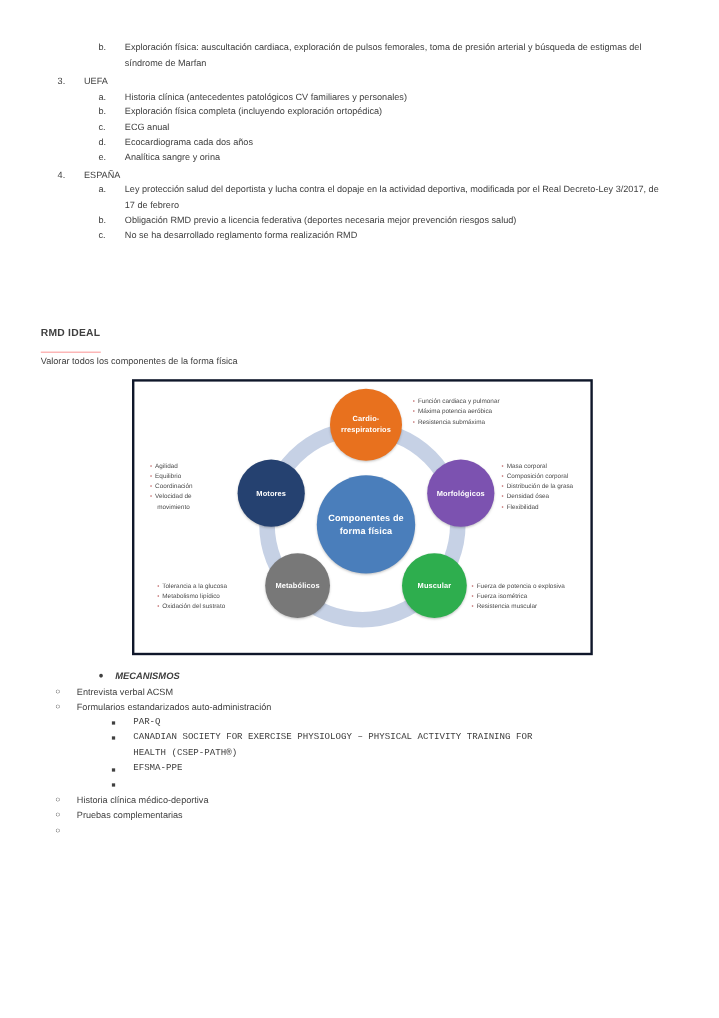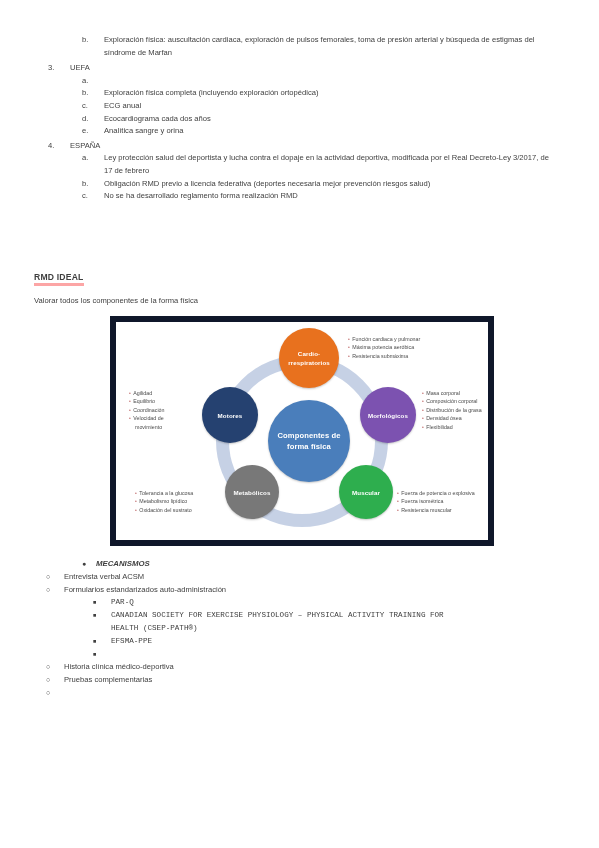--- a/index.html
+++ b/index.html
@@ -26,37 +26,37 @@
   .lvl-alpha .ol-marker { width: 22px; }
 
   
   .rmd-heading {
     position: absolute;
     left: 34px; top: 272px;
     font-size: 8.6px;
     font-weight: bold;
     color: #3f3f3f;
     letter-spacing: .2px;
-    border-bottom: 3px solid #fca5a5;
-    padding-bottom: 1px;
+    border-bottom: 1px solid #fca5a5;
+    padding-bottom: 11px;
     display: inline-block;
   }
   .rmd-sub {
     position: absolute;
     left: 34px; top: 296px;
     font-size: 7.6px;
     color: #404040;
   }
 
   
   .diagram {
     position: absolute;
     left: 110px; top: 316px;
     width: 384px; height: 230px;
-    border: 6px solid #0f172a;
+    border: 2px solid #0f172a;
     background: #ffffff;
   }
   .diagram-inner { position: absolute; inset: 1px; background:#fff; }
 
   .ring {
     position: absolute;
     left: 50%; top: 118px;
     transform: translate(-50%, -50%);
     width: 172px; height: 172px;
     border-radius: 50%;
@@ -169,20 +169,21 @@
       <span class="ol-text">Exploración física: auscultación cardiaca, exploración de pulsos femorales, toma de presión arterial y búsqueda de estigmas del síndrome de Marfan</span>
     </div>
 
     <div class="ol-row lvl-num" style="margin-top:3px;">
       <span class="ol-marker">3.</span>
       <span class="ol-text">UEFA</span>
     </div>
 
     <div class="ol-row lvl-alpha">
       <span class="ol-marker">a.</span>
+      <span class="ol-text">Historia clínica (antecedentes patológicos CV familiares y personales)</span>
     </div>
     <div class="ol-row lvl-alpha">
       <span class="ol-marker">b.</span>
       <span class="ol-text">Exploración física completa (incluyendo exploración ortopédica)</span>
     </div>
     <div class="ol-row lvl-alpha">
       <span class="ol-marker">c.</span>
       <span class="ol-text">ECG anual</span>
     </div>
     <div class="ol-row lvl-alpha">

